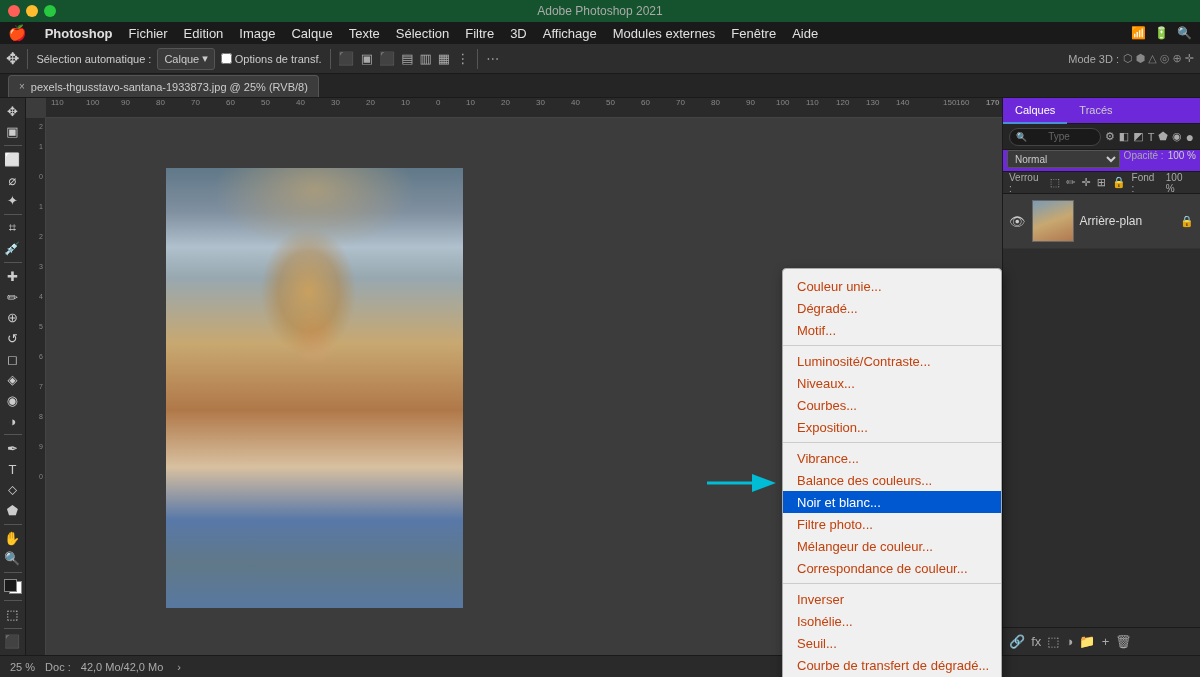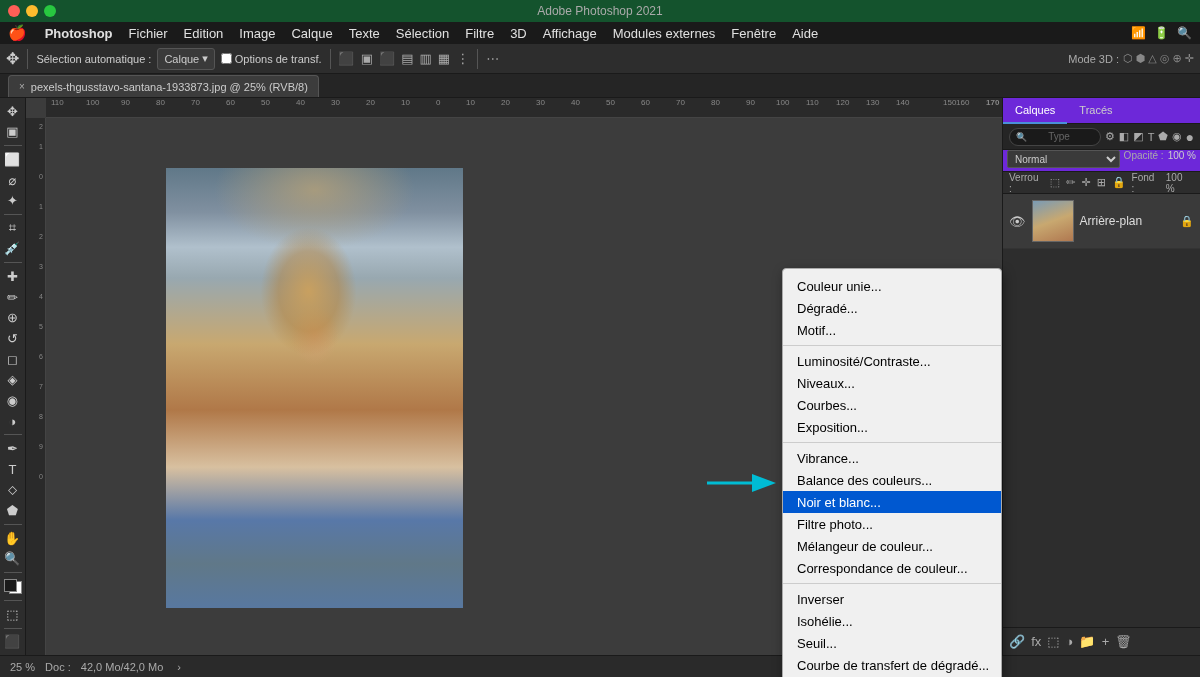--- a/index.html
+++ b/index.html
@@ -302,21 +302,21 @@
       height: 1px;
       background: #ccc;
       margin: 2px 0;
     }
     .ctx-item {
       height: 22px;
       padding: 0 14px;
       display: flex;
       align-items: center;
       font-size: 13px;
-      color: #000000;
+      color: #c2410c;
       cursor: pointer;
       white-space: nowrap;
     }
     .ctx-item.highlighted { background: #0058d0; color: #fff; }
 
     
     #status-bar {
       height: 22px;
       background: #2a2a2a;
       display: flex;

